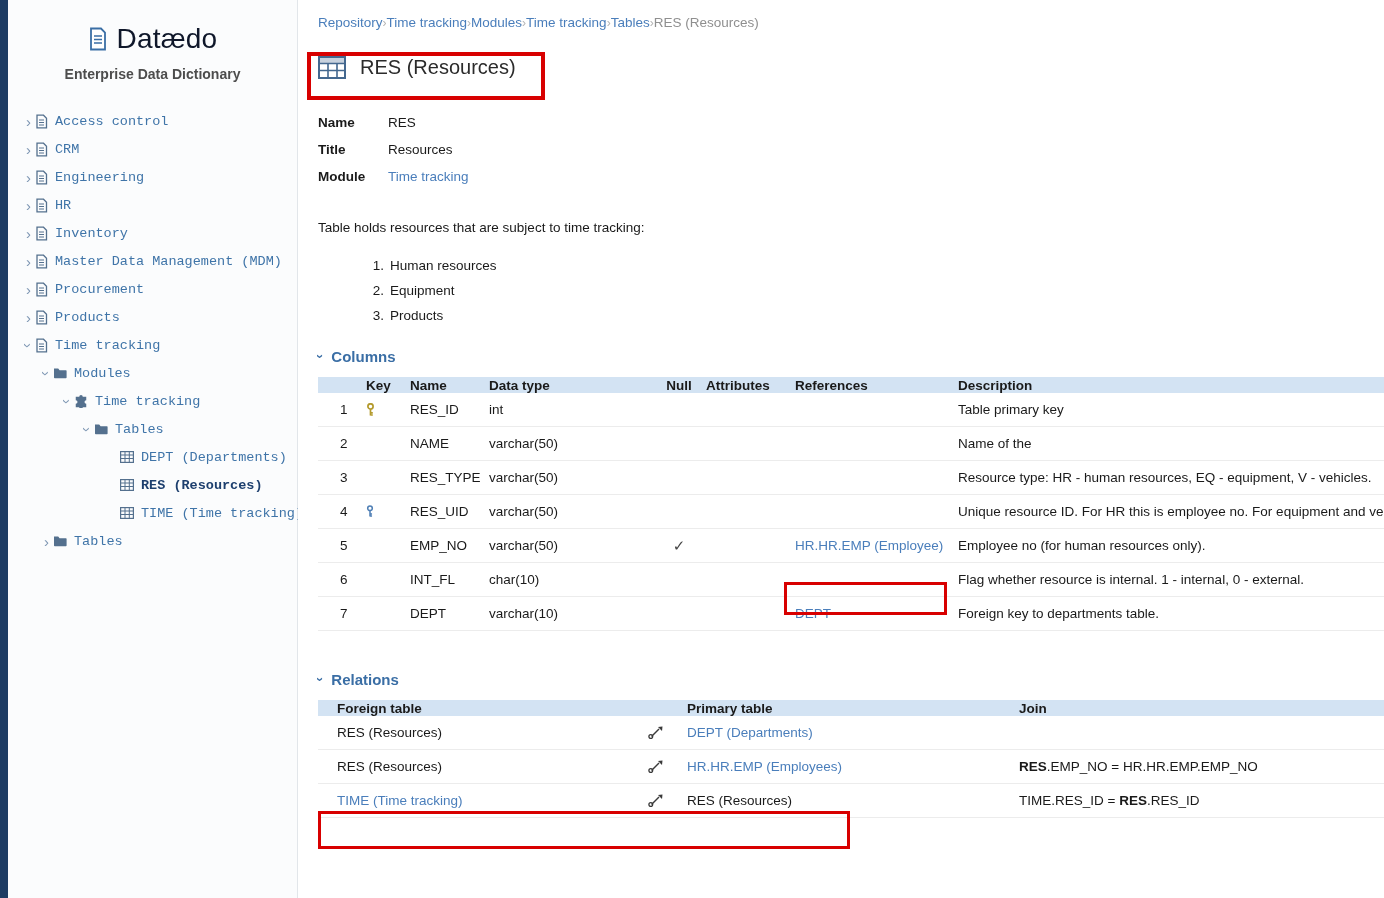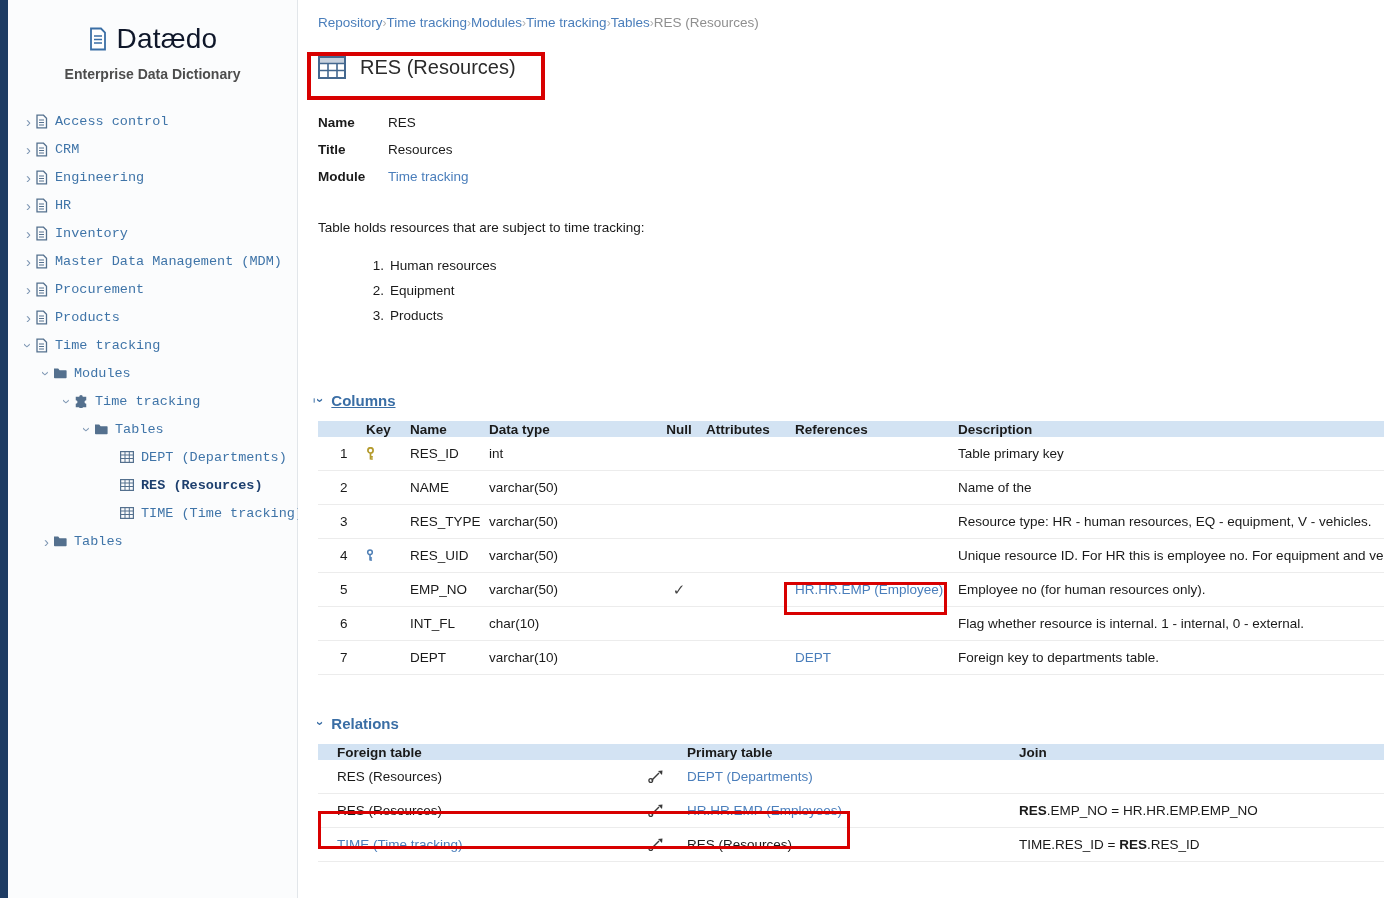--- a/index.html
+++ b/index.html
@@ -42,21 +42,21 @@
   .meta-row { display: flex; height: 27px; align-items: center; }
   .meta-label { width: 70px; font-weight: bold; }
   .meta a { color: #4a7ebb; }
 
   .desc { margin-top: 30px; }
   .desc-list { margin-top: 18px; }
   .desc-item { display: flex; height: 25px; align-items: center; padding-left: 50px; }
   .desc-item .n { width: 16px; text-align: right; margin-right: 6px; }
 
   .sec-head { display: flex; align-items: center; gap: 9px; color: #3a6ea5; font-weight: bold; font-size: 15px; }
-  #columns-head { margin-top: 64px; text-decoration: underline; }
+  #columns-head { margin-top: 20px; }
   #relations-head { margin-top: 40px; }
   .sec-chev { color: #3a6ea5; display: inline-block; transform: rotate(90deg); font-size: 13px; font-weight: bold; }
 
   .tbl { margin-top: 12px; }
   .thead { display: flex; align-items: center; height: 16px; background: #d3e3f3; font-weight: bold; }
   .trow2 { display: flex; align-items: center; height: 34px; border-bottom: 1px solid #ececec; background: #fff; }
   .cell-link { color: #4a7ebb; }
 
   
   .c-num  { width: 48px; padding-left: 22px; flex: none; }

